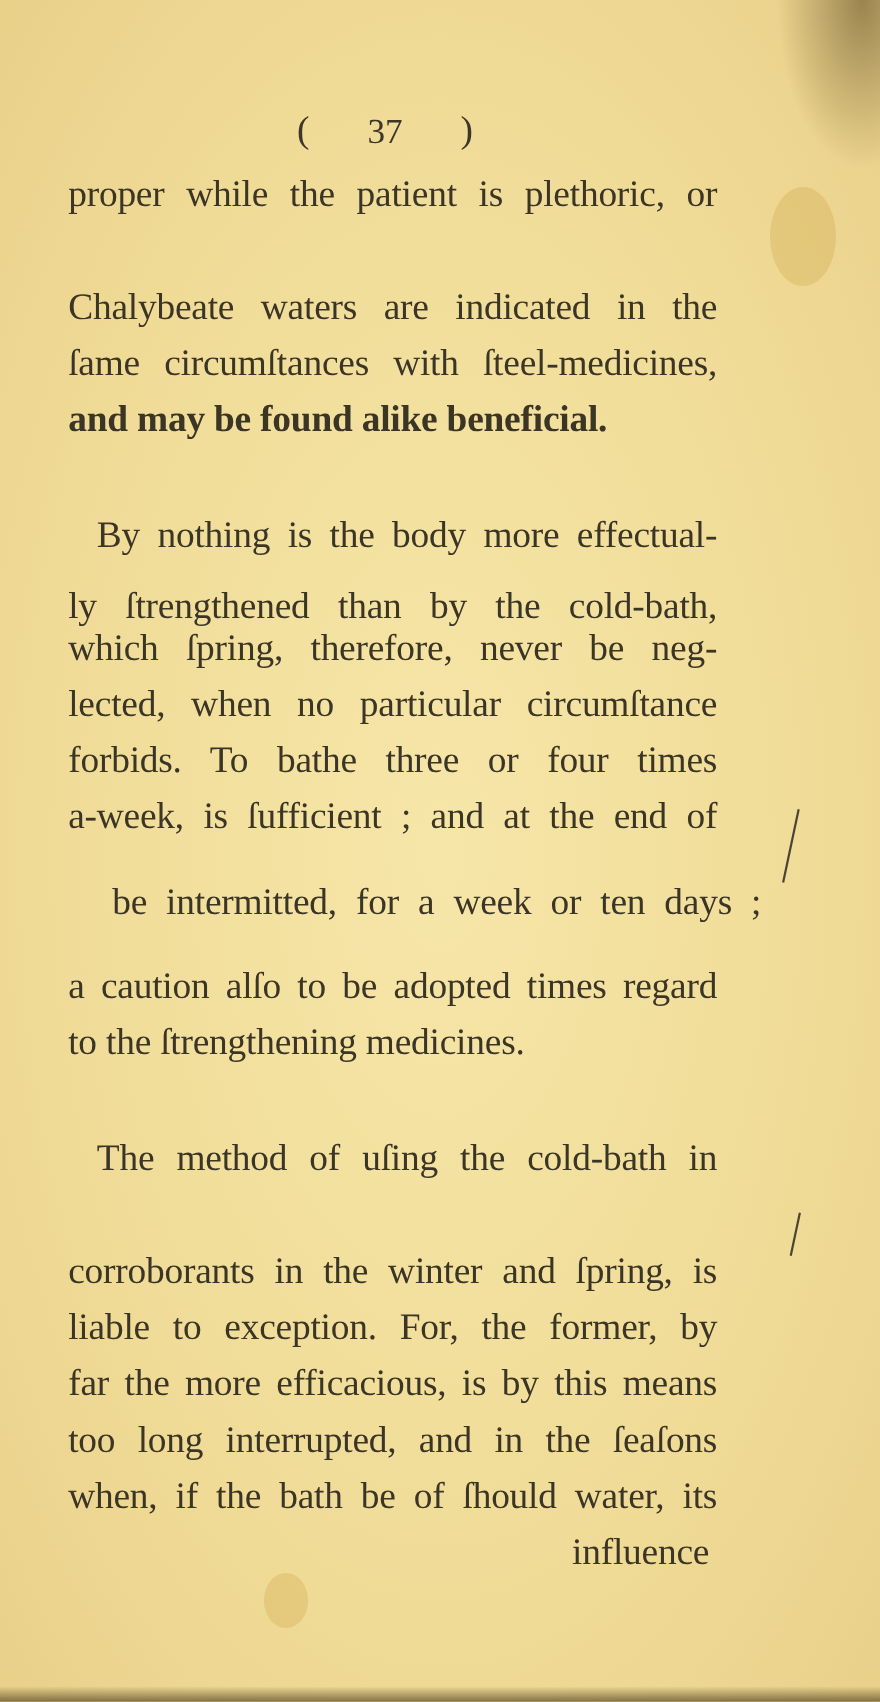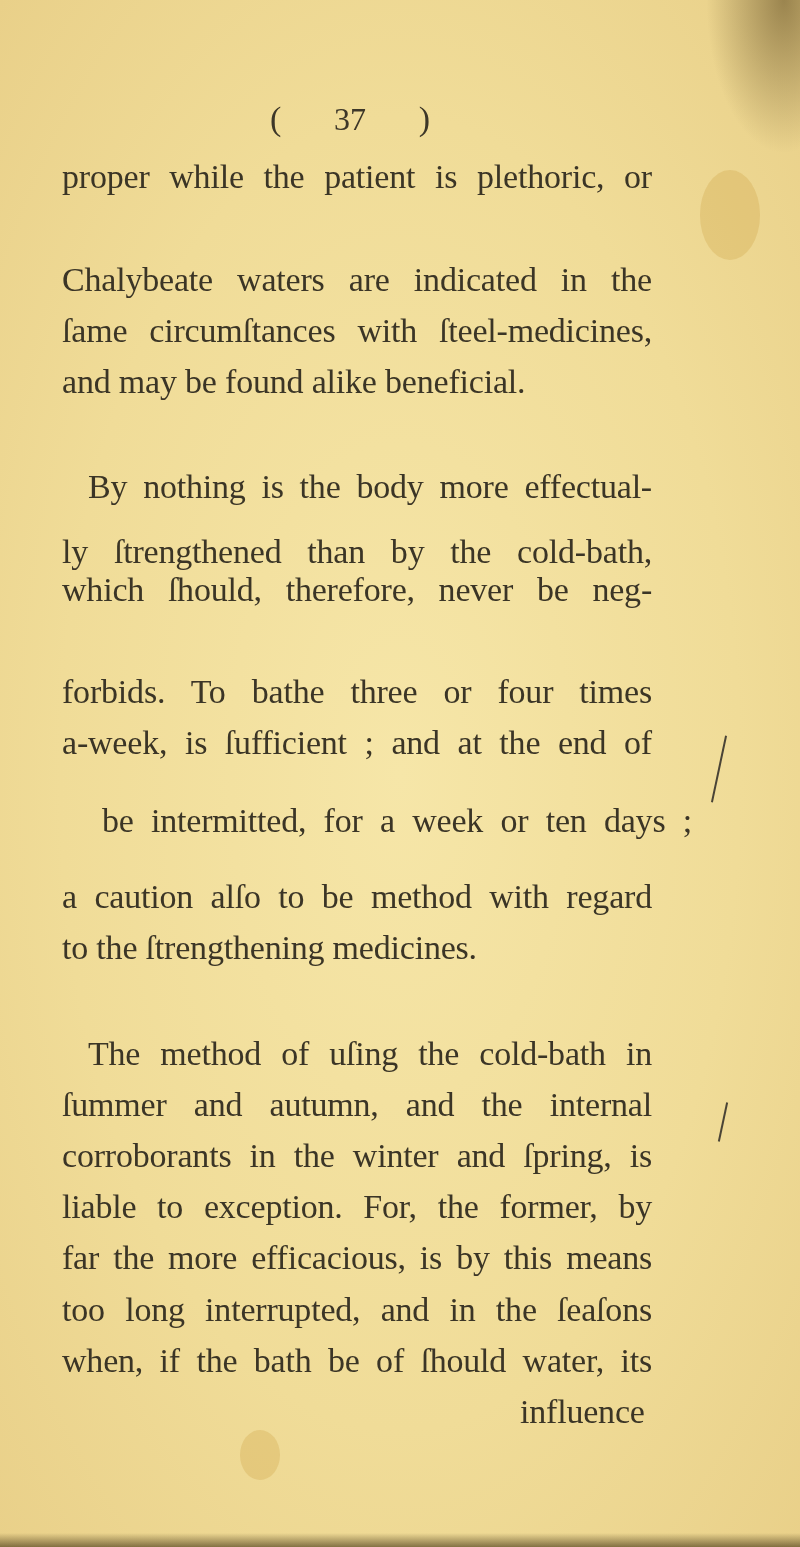--- a/index.html
+++ b/index.html
@@ -46,33 +46,33 @@
 
   <div class="header">
     <span>(</span>
     <span class="num">37</span>
     <span>)</span>
   </div>
 
   <div class="line" style="top:157px;">proper while the patient is plethoric, or</div>
   <div class="line" style="top:311px;">ſame circumſtances with ſteel-medicines,</div>
   <div class="line" style="top:260px;">Chalybeate waters are indicated in the</div>
-  <div class="line short" style="top:362px;">and may be found alike beneficial.</div>
+  <div class="line short" style="top:362px;font-weight:bold;">and may be found alike beneficial.</div>
 
   <div class="line indent" style="top:467px;">By nothing is the body more effectual-</div>
   <div class="line" style="top:532px;">ly ſtrengthened than by the cold-bath,</div>
-  <div class="line" style="top:570px;">which ſhould, therefore, never be neg-</div>
+  <div class="line" style="top:570px;">which ſpring, therefore, never be neg-</div>
+  <div class="line" style="top:621px;">lected, when no particular circumſtance</div>
   <div class="line" style="top:672px;">forbids.   To bathe three or four times</div>
   <div class="line" style="top:723px;">a-week, is ſufficient ;  and at the end of</div>
   <div class="line" style="top:801px;margin-left:40px;">be intermitted, for a week or ten days ;</div>
-  <div class="line" style="top:877px;">a caution alſo to be method with regard</div>
+  <div class="line" style="top:877px;">a caution alſo to be adopted times regard</div>
   <div class="line short" style="top:928px;">to the ſtrengthening medicines.</div>
 
   <div class="line indent" style="top:1034px;">The method of uſing the cold-bath in</div>
-  <div class="line" style="top:1085px;">ſummer and autumn, and the internal</div>
   <div class="line" style="top:1187px;">liable to exception.  For, the former, by</div>
   <div class="line" style="top:1136px;">corroborants in the winter and ſpring, is</div>
   <div class="line" style="top:1238px;">far the more efficacious, is by this means</div>
   <div class="line" style="top:1290px;">too long interrupted, and in the ſeaſons</div>
   <div class="line" style="top:1341px;">when, if the bath be of ſhould water, its</div>
 
   <div class="line catch" style="top:1392px;">influence</div>
 
   <div class="margin-mark" style="left:718px;top:735px;height:68px;"></div>
   <div class="margin-mark" style="left:722px;top:1102px;height:40px;"></div>

